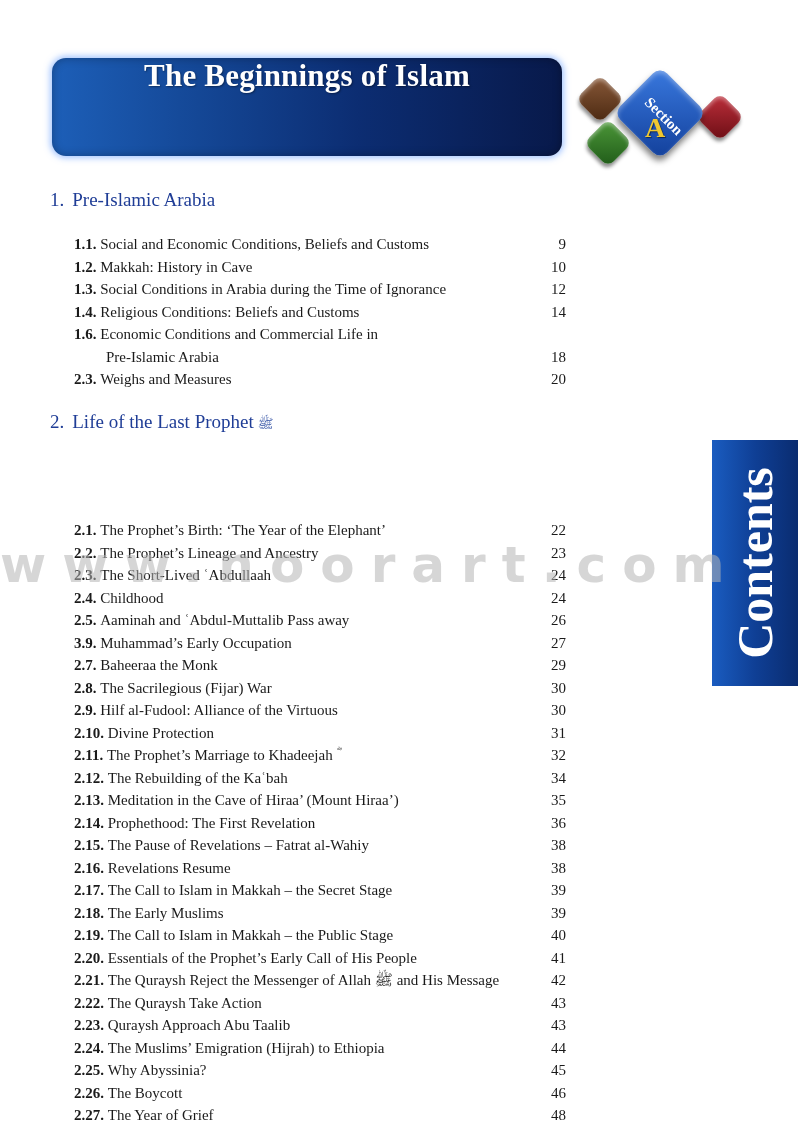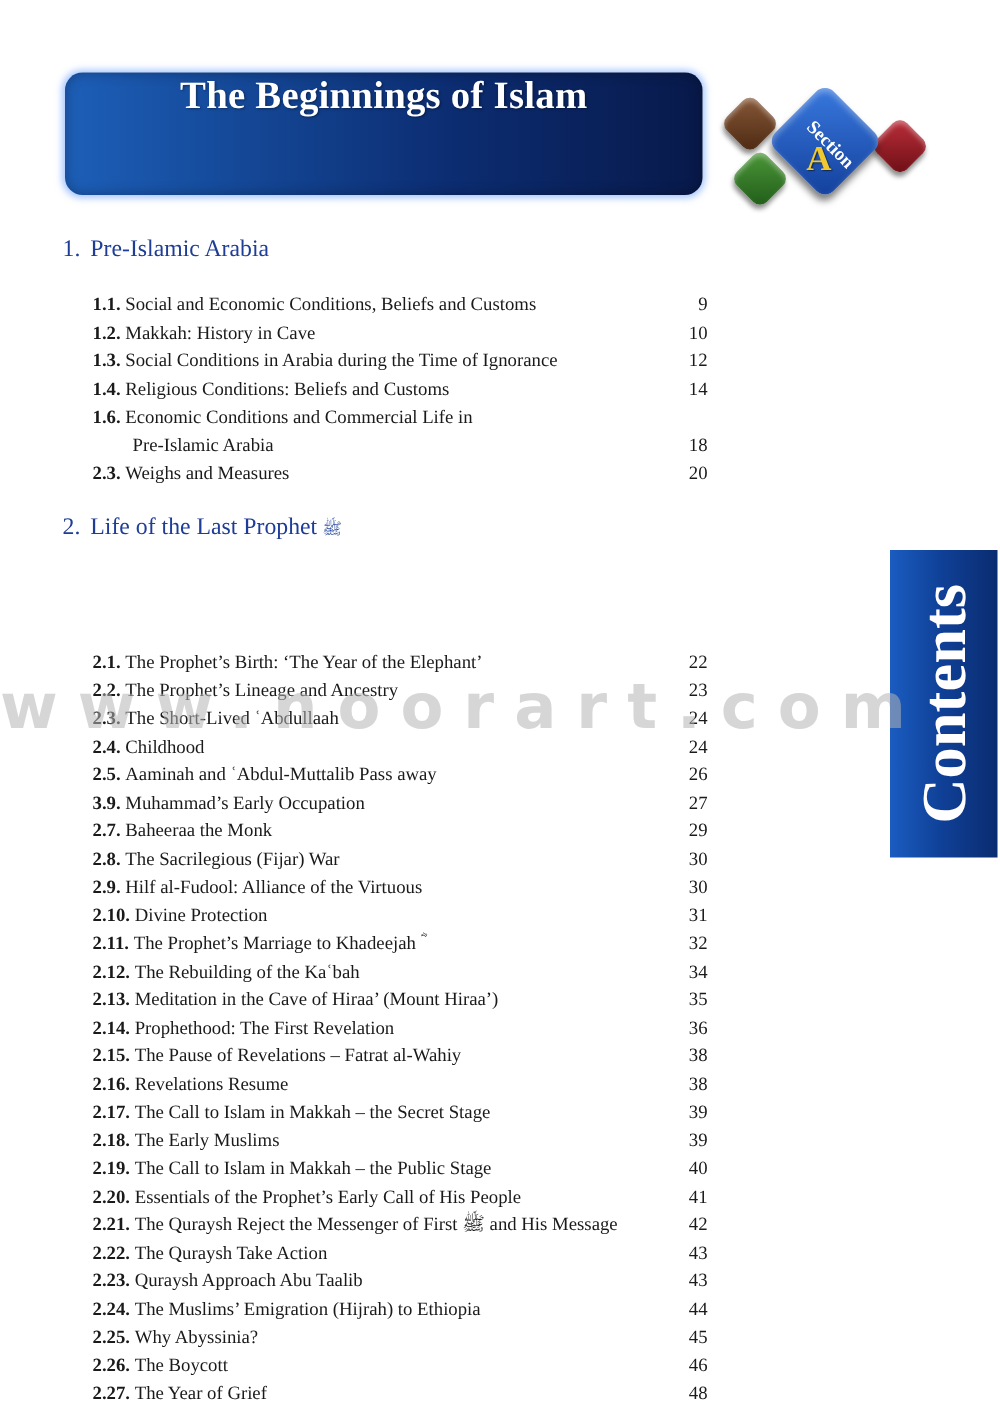--- a/index.html
+++ b/index.html
@@ -116,21 +116,21 @@
   <div class="row"><span class="no">2.11.</span> <span class="title">The Prophet’s Marriage to Khadeejah ؓ</span><span class="page">32</span></div>
   <div class="row"><span class="no">2.12.</span> <span class="title">The Rebuilding of the Kaʿbah</span><span class="page">34</span></div>
   <div class="row"><span class="no">2.13.</span> <span class="title">Meditation in the Cave of Hiraa’ (Mount Hiraa’)</span><span class="page">35</span></div>
   <div class="row"><span class="no">2.14.</span> <span class="title">Prophethood: The First Revelation</span><span class="page">36</span></div>
   <div class="row"><span class="no">2.15.</span> <span class="title">The Pause of Revelations – Fatrat al-Wahiy</span><span class="page">38</span></div>
   <div class="row"><span class="no">2.16.</span> <span class="title">Revelations Resume</span><span class="page">38</span></div>
   <div class="row"><span class="no">2.17.</span> <span class="title">The Call to Islam in Makkah – the Secret Stage</span><span class="page">39</span></div>
   <div class="row"><span class="no">2.18.</span> <span class="title">The Early Muslims</span><span class="page">39</span></div>
   <div class="row"><span class="no">2.19.</span> <span class="title">The Call to Islam in Makkah – the Public Stage</span><span class="page">40</span></div>
   <div class="row"><span class="no">2.20.</span> <span class="title">Essentials of the Prophet’s Early Call of His People</span><span class="page">41</span></div>
-  <div class="row"><span class="no">2.21.</span> <span class="title">The Quraysh Reject the Messenger of First ﷺ and His Message</span><span class="page">42</span></div>
+  <div class="row"><span class="no">2.21.</span> <span class="title">The Quraysh Reject the Messenger of Allah ﷺ and His Message</span><span class="page">42</span></div>
   <div class="row"><span class="no">2.22.</span> <span class="title">The Quraysh Take Action</span><span class="page">43</span></div>
   <div class="row"><span class="no">2.23.</span> <span class="title">Quraysh Approach Abu Taalib</span><span class="page">43</span></div>
   <div class="row"><span class="no">2.24.</span> <span class="title">The Muslims’ Emigration (Hijrah) to Ethiopia</span><span class="page">44</span></div>
   <div class="row"><span class="no">2.25.</span> <span class="title">Why Abyssinia?</span><span class="page">45</span></div>
   <div class="row"><span class="no">2.26.</span> <span class="title">The Boycott</span><span class="page">46</span></div>
   <div class="row"><span class="no">2.27.</span> <span class="title">The Year of Grief</span><span class="page">48</span></div>
 </div>
 
 <div class="watermark">www.noorart.com</div>
 

